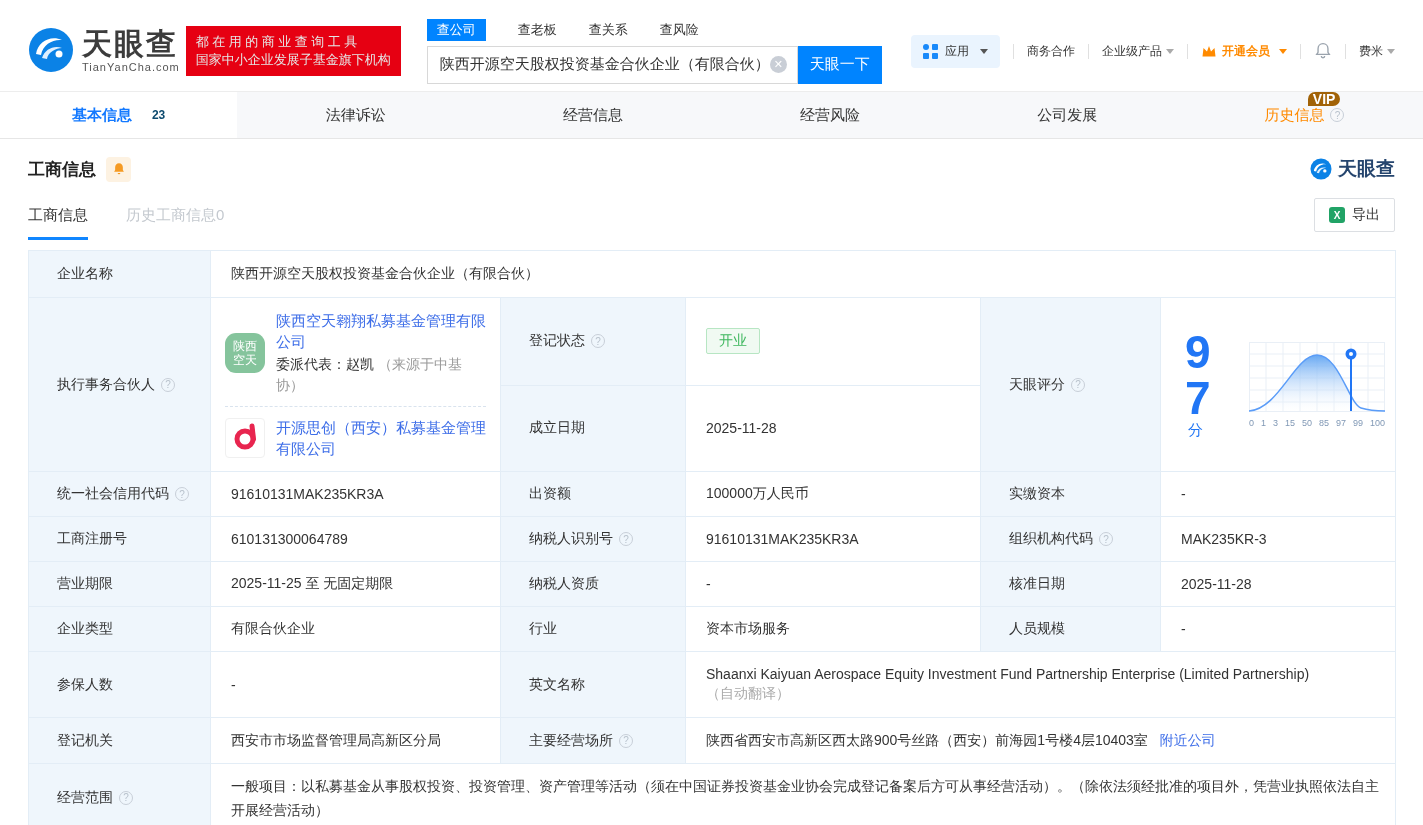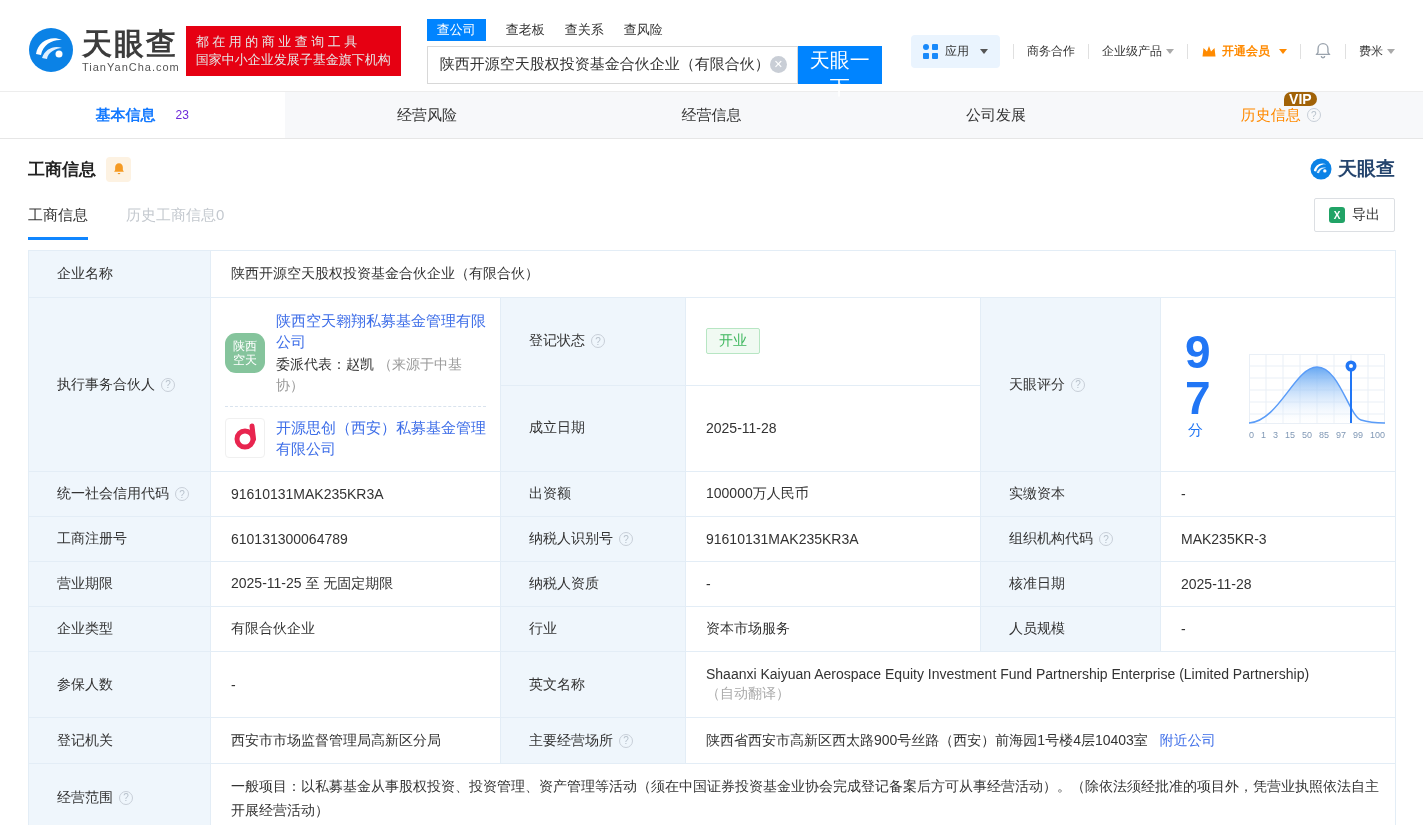--- a/index.html
+++ b/index.html
@@ -10,44 +10,44 @@
     font-size: 14px;
   }
   
   .header { display: flex; align-items: center; padding: 12px 28px 0 28px; height: 90px; }
   .logo { display: flex; align-items: center; gap: 8px; cursor: pointer; }
   .logo-txt .cn { font-size: 30px; font-weight: bold; color: #3c3c3c; letter-spacing: 2px; line-height: 30px; }
   .logo-txt .en { font-size: 11px; color: #555; letter-spacing: 1px; margin-top: 2px; }
   .banner { background: #e60012; color: #e5e5e5; margin-left: 6px; padding: 7px 10px; line-height: 18px; font-size: 13px; white-space: nowrap; }
   .banner .l1 { letter-spacing: 3.5px; }
   .search-block { margin-left: 26px; width: 455px; }
-  .search-tabs { display: flex; align-items: center; gap: 20px; font-size: 13px; margin-bottom: 5px; height: 22px; }
+  .search-tabs { display: flex; align-items: center; gap: 32px; font-size: 13px; margin-bottom: 5px; height: 22px; }
   .search-tab { color: #333; cursor: pointer; }
   .search-tab.active { background: #0084ff; color: #fff; padding: 2px 10px; }
   .search-row { display: flex; height: 38px; }
   .search-field { flex: 1; border: 1px solid #d8d8d8; display: flex; align-items: center; padding: 0 10px; }
   .search-field input { border: none; outline: none; flex: 1; font-size: 15px; color: #333; font-family: inherit; background: transparent; }
   .clear-icon { width: 17px; height: 17px; border-radius: 50%; background: #c9ced6; color: #fff; font-size: 11px; line-height: 17px; text-align: center; cursor: pointer; flex: none; }
-  .search-btn { width: 84px; background: #0084ff; color: #fff; border: none; font-size: 20px; cursor: pointer; font-family: inherit; }
+  .search-btn { width: 84px; background: #0084ff; color: #fff; border: none; font-size: 15px; cursor: pointer; font-family: inherit; }
   .top-menu { margin-left: auto; display: flex; align-items: center; font-size: 12px; }
   .apps-chip { background: #eaf4fe; border-radius: 4px; padding: 8px 12px; display: flex; align-items: center; gap: 7px; cursor: pointer; }
   .grid-ico { width: 15px; height: 15px; display: grid; grid-template-columns: 6px 6px; grid-template-rows: 6px 6px; gap: 3px; }
   .grid-ico i { background: #1989fa; border-radius: 1px; }
   .grid-ico i:first-child { border-radius: 50%; }
   .caret { width: 0; height: 0; border-left: 4px solid transparent; border-right: 4px solid transparent; border-top: 5px solid #555; display: inline-block; margin-left: 4px; }
   .caret.lite { border-top-color: #aaa; }
   .caret.orange { border-top-color: #ff8a00; }
   .menu-sep { width: 1px; height: 15px; background: #e0e0e0; margin: 0 13px; }
   .menu-item { cursor: pointer; display: flex; align-items: center; }
   .vip-link { color: #ff8a00; font-weight: bold; display: flex; align-items: center; gap: 5px; }
   
   .nav-bar { display: flex; margin-top: 1px; border-top: 1px solid #ededed; border-bottom: 1px solid #e6e6e6; background: #f7f8fa; height: 48px; }
   .nav-tab { flex: 1; display: flex; align-items: center; justify-content: center; font-size: 15px; color: #333; cursor: pointer; }
   .nav-tab.active { background: #fff; color: #1379ff; font-weight: bold; }
-  .nav-count { font-size: 12px; margin-left: 20px; font-weight: normal; color: #6d28d9; }
+  .nav-count { font-size: 12px; margin-left: 20px; font-weight: bold; color: #0c4a6e; }
   .nav-tab.viptab { color: #ff8a00; }
   .vip-wrap { position: relative; display: inline-block; }
   .vip-badge { position: absolute; top: -14px; right: -16px; background: #a16207; color: #fff; font-size: 14px; font-weight: bold; padding: 1px 5px; border-radius: 7px 7px 7px 0; line-height: 12px; }
   .help-icon { display: inline-flex; align-items: center; justify-content: center; width: 14px; height: 14px; border-radius: 50%; border: 1px solid #c8cfd8; color: #b8c2cc; font-size: 10px; margin-left: 6px; cursor: pointer; flex: none; }
   .help-icon::after { content: "?"; }
   
   .section-head { display: flex; align-items: center; justify-content: space-between; padding: 17px 28px 0 28px; }
   .sec-left { display: flex; align-items: center; }
   .sec-title { font-size: 17px; font-weight: bold; color: #222; }
   .bell-chip { width: 25px; height: 25px; background: #fdf2e2; border-radius: 4px; margin-left: 10px; display: flex; align-items: center; justify-content: center; cursor: pointer; }
@@ -73,21 +73,21 @@
   .partner { display: flex; gap: 11px; align-items: center; }
   .plogo { width: 40px; height: 40px; border-radius: 4px; flex: none; display: flex; align-items: center; justify-content: center; }
   .plogo.green { background: #85c49c; color: #fff; font-size: 12px; line-height: 14px; text-align: center; flex-direction: column; border-radius: 11px; }
   .plogo.white { background: #fff; border: 1px solid #f0f0f0; }
   .pinfo { line-height: 21px; font-size: 15px; }
   .delegate { font-size: 14px; color: #333; margin-top: 2px; }
   .delegate .src { color: #999; }
   .dash-sep { border-top: 1px dashed #d9e3ee; margin: 10px 0; }
   .tag-open { display: inline-block; padding: 3px 12px; color: #3eb75e; background: #f0faf2; border: 1px solid #b7e6c3; border-radius: 2px; font-size: 14px; }
   .score-cell { padding: 8px 10px 8px 24px; }
-  .score-flex { display: flex; align-items: flex-end; gap: 33px; }
+  .score-flex { display: flex; align-items: center; gap: 33px; }
   .score-num { font-size: 46px; font-weight: bold; color: #2176f5; line-height: 46px; }
   .score-unit { font-size: 15px; color: #2176f5; margin-left: 3px; }
   .score-chart { width: 136px; }
   .ticks { display: flex; justify-content: space-between; width: 136px; font-size: 9px; color: #8098b5; margin-top: 1px; }
   .en-note { color: #aaa; margin-top: 3px; }
   .scope-val { line-height: 24px; }
 </style>
 </head>
 <body>
 
@@ -167,22 +167,23 @@
       <span class="caret lite"></span>
     </div>
   </div>
 </div>
 
 <div class="nav-bar">
   <div class="nav-tab active">
     <span>基本信息</span>
     <span class="nav-count">23</span>
   </div>
+  <div class="nav-tab">法律诉讼</div>
+  <div class="nav-tab">经营信息</div>
   <div class="nav-tab">经营风险</div>
-  <div class="nav-tab">经营信息</div>
   <div class="nav-tab">公司发展</div>
   <div class="nav-tab viptab">
     <span class="vip-wrap">
       <span>历史信息</span>
       <span class="vip-badge">VIP</span>
     </span>
     <span class="help-icon"></span>
   </div>
 </div>
 

